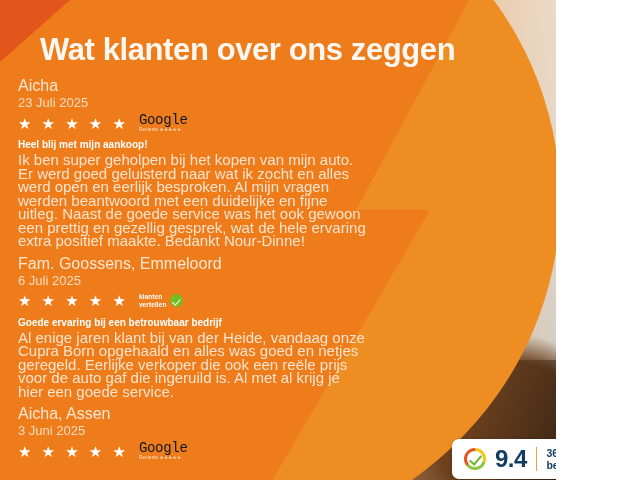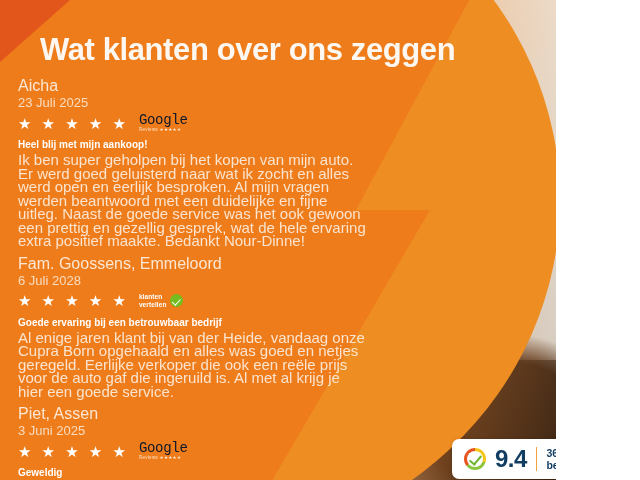--- a/index.html
+++ b/index.html
@@ -365,46 +365,45 @@
           <div class="google-word">Google</div>
           <div class="google-sub">Reviews ★★★★★</div>
         </div>
       </div>
       <div class="review-title">Heel blij met mijn aankoop!</div>
       <div class="review-body">Ik ben super geholpen bij het kopen van mijn auto. Er werd goed geluisterd naar wat ik zocht en alles werd open en eerlijk besproken. Al mijn vragen werden beantwoord met een duidelijke en fijne uitleg. Naast de goede service was het ook gewoon een prettig en gezellig gesprek, wat de hele ervaring extra positief maakte. Bedankt Nour-Dinne!</div>
     </div>
 
     <div class="review">
       <div class="review-name">Fam. Goossens, Emmeloord</div>
-      <div class="review-date">6 Juli 2028</div>
+      <div class="review-date">6 Juli 2025</div>
       <div class="rating-row">
         <div class="stars">★ ★ ★ ★ ★</div>
         <div class="kv-badge">
           <div>
             <div class="kv-text">klanten</div>
             <div class="kv-text">vertellen</div>
           </div>
           <div class="kv-check"></div>
         </div>
       </div>
       <div class="review-title">Goede ervaring bij een betrouwbaar bedrijf</div>
       <div class="review-body">Al enige jaren klant bij van der Heide, vandaag onze Cupra Born opgehaald en alles was goed en netjes geregeld. Eerlijke verkoper die ook een reële prijs voor de auto gaf die ingeruild is. Al met al krijg je hier een goede service.</div>
     </div>
 
     <div class="review">
-      <div class="review-name">Piet, Assen</div>
+      <div class="review-name">Aicha, Assen</div>
       <div class="review-date">3 Juni 2025</div>
       <div class="rating-row">
         <div class="stars">★ ★ ★ ★ ★</div>
         <div class="google-badge">
           <div class="google-word">Google</div>
           <div class="google-sub">Reviews ★★★★★</div>
         </div>
       </div>
-      <div class="review-title">Geweldig</div>
     </div>
 
   </div>
 
   <div class="score-badge">
     <div class="score-mark">
       <div class="ring"></div>
       <div class="inner"></div>
       <div class="tick"></div>
     </div>

